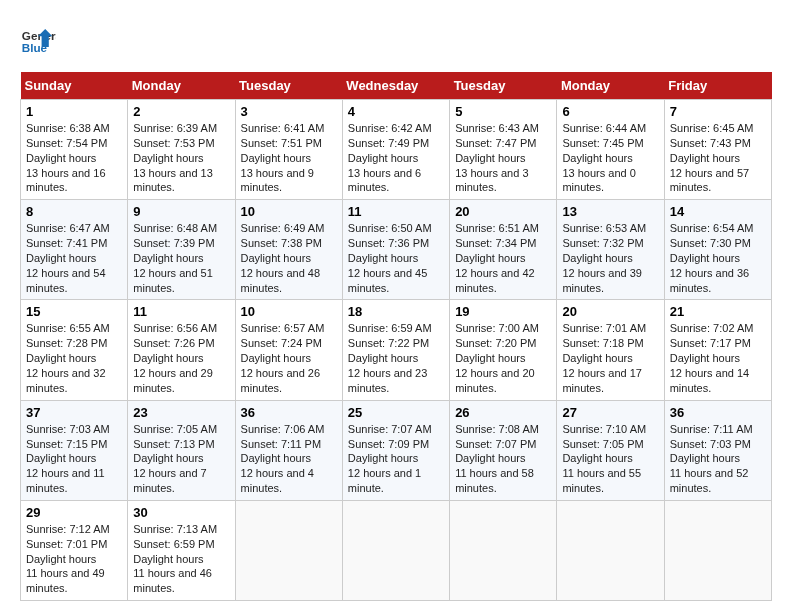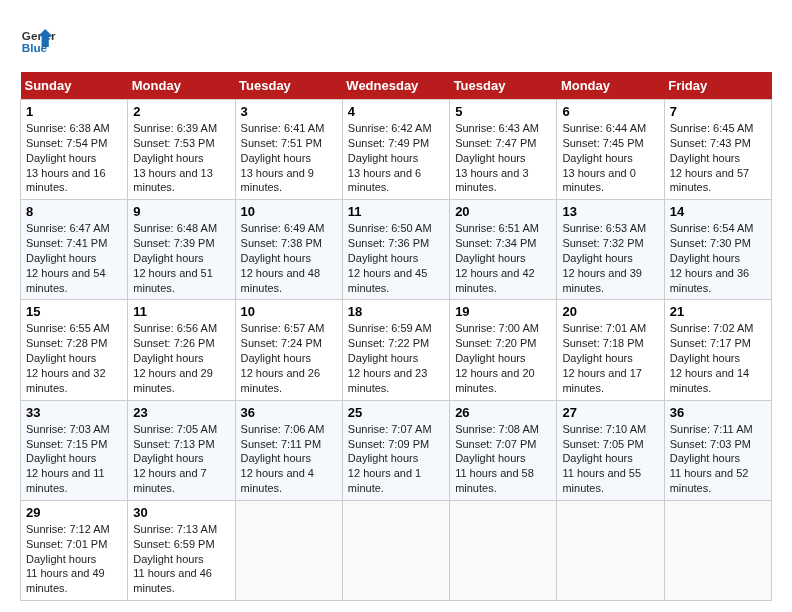--- a/index.html
+++ b/index.html
@@ -195,21 +195,21 @@
         <span class="day-num">20</span>
         <span class="day-info">Sunrise: 7:01 AM<br>Sunset: 7:18 PM<br>Daylight hours<br>12 hours and 17 minutes.</span>
       </td>
         <td>
         <span class="day-num">21</span>
         <span class="day-info">Sunrise: 7:02 AM<br>Sunset: 7:17 PM<br>Daylight hours<br>12 hours and 14 minutes.</span>
       </td>
       </tr>
       <tr>
         <td>
-        <span class="day-num">33</span>
+        <span class="day-num">37</span>
         <span class="day-info">Sunrise: 7:03 AM<br>Sunset: 7:15 PM<br>Daylight hours<br>12 hours and 11 minutes.</span>
       </td>
         <td>
         <span class="day-num">23</span>
         <span class="day-info">Sunrise: 7:05 AM<br>Sunset: 7:13 PM<br>Daylight hours<br>12 hours and 7 minutes.</span>
       </td>
         <td>
         <span class="day-num">36</span>
         <span class="day-info">Sunrise: 7:06 AM<br>Sunset: 7:11 PM<br>Daylight hours<br>12 hours and 4 minutes.</span>
       </td>

